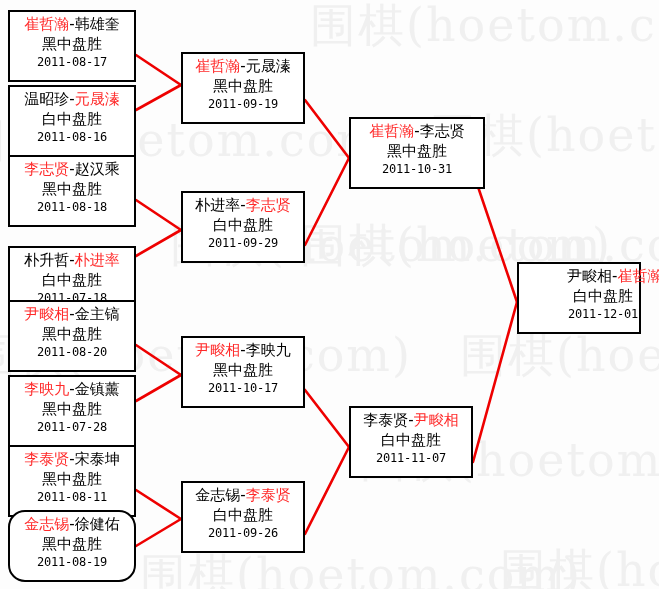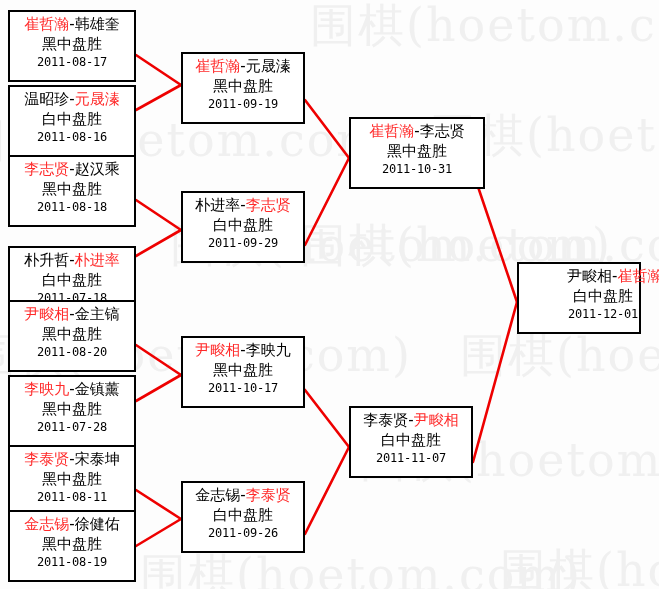--- a/index.html
+++ b/index.html
@@ -142,21 +142,21 @@
     <div class="result">黑中盘胜</div>
     <div class="date">2011-07-28</div>
   </div>
 
   <div class="match" style="left:8px;top:445px;width:128px;height:72px;">
     <div class="players"><span class="win">李泰贤</span><span class="dash">-</span><span class="lose">宋泰坤</span></div>
     <div class="result">黑中盘胜</div>
     <div class="date">2011-08-11</div>
   </div>
 
-  <div class="match" style="left:8px;top:510px;width:128px;height:72px;">
+  <div class="match" style="left:8px;top:510px;width:128px;height:72px;border-radius:17px;">
     <div class="players"><span class="win">金志锡</span><span class="dash">-</span><span class="lose">徐健佑</span></div>
     <div class="result">黑中盘胜</div>
     <div class="date">2011-08-19</div>
   </div>
 
   <div class="match" style="left:181px;top:52px;width:124px;height:72px;">
     <div class="players"><span class="win">崔哲瀚</span><span class="dash">-</span><span class="lose">元晟溱</span></div>
     <div class="result">黑中盘胜</div>
     <div class="date">2011-09-19</div>
   </div>

